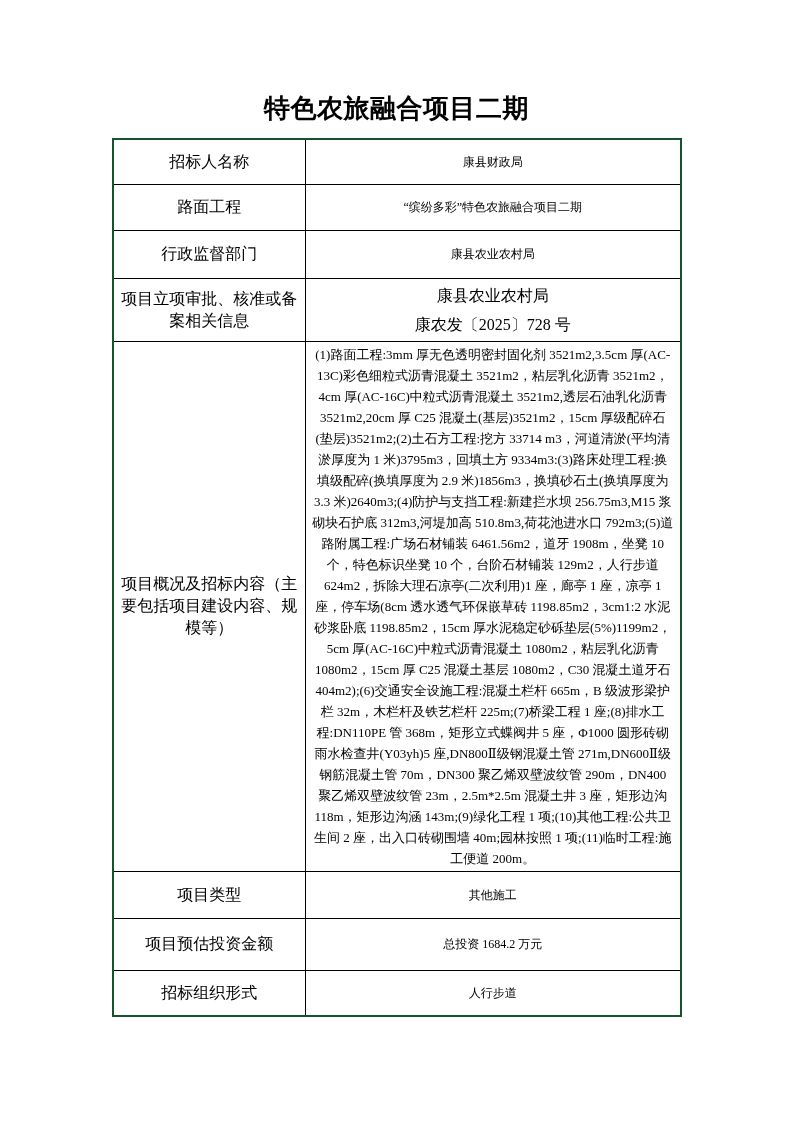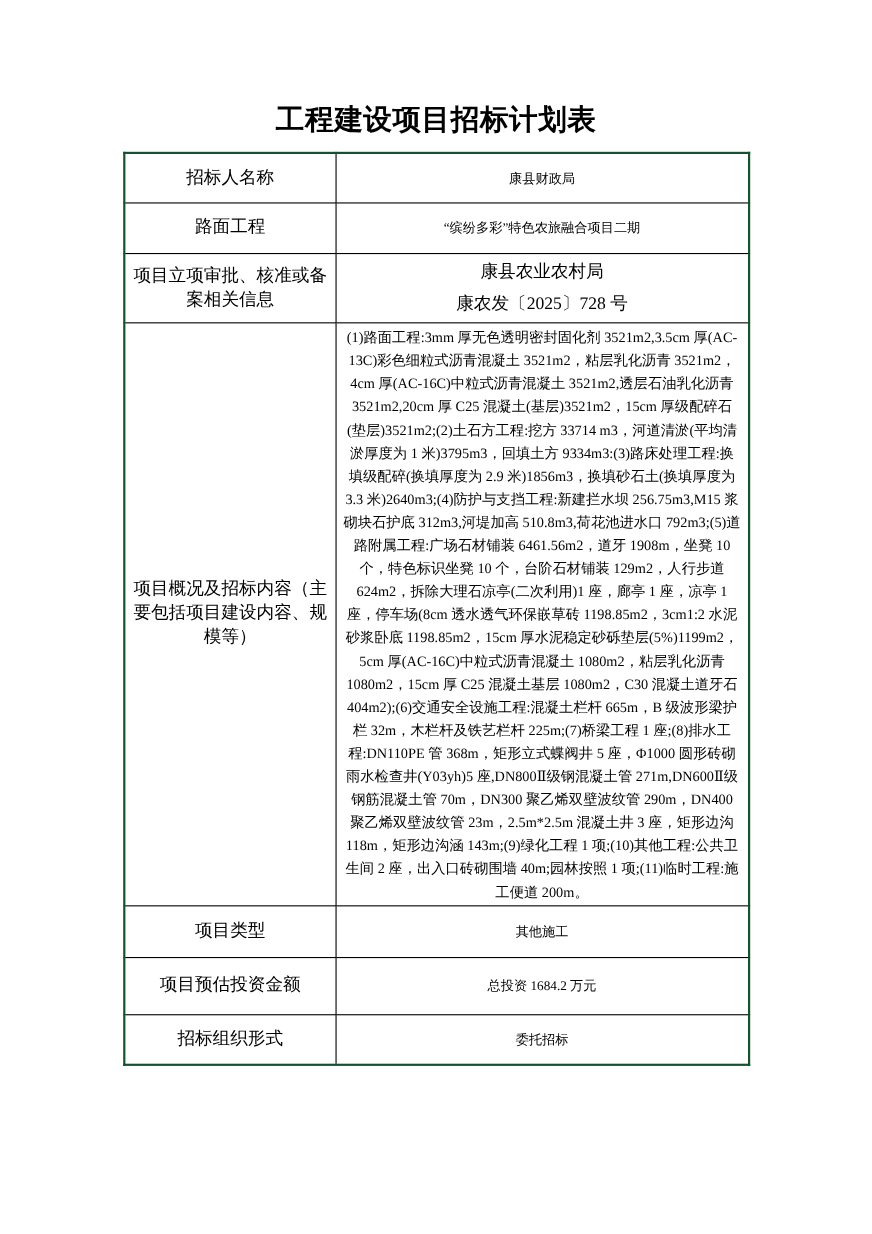--- a/index.html
+++ b/index.html
@@ -67,35 +67,39 @@
   tr.r4 { height: 463px; }
   tr.r5 { height: 47px; padding-left: 16px; }
   tr.r6 { height: 52px; }
   tr.r7 { height: 46px; }
   tr.r8 { height: 51px; }
 </style>
 </head>
 <body>
 
 <div class="page">
-  <h1 class="doc-title">工程建设项目招标计划表</h1>
+  <h1 class="doc-title">特色农旅融合项目二期</h1>
 
   <table class="bid-table">
     <colgroup>
         <col class="c1">
         <col class="c2">
       </colgroup>
     <tbody>
       <tr class="r0">
         <td class="label">招标人名称</td>
         <td class="value">康县财政局</td>
       </tr>
       <tr class="r1">
         <td class="label">路面工程</td>
         <td class="value">“缤纷多彩”特色农旅融合项目二期</td>
+      </tr>
+      <tr class="r2">
+        <td class="label">行政监督部门</td>
+        <td class="value">康县农业农村局</td>
       </tr>
       <tr class="r3">
         <td class="label">项目立项审批、核准或备案相关信息</td>
         <td class="value-two-line">
           <div class="vline">康县农业农村局</div>
           <div class="vline">康农发〔2025〕728 号</div>
         </td>
       </tr>
       <tr class="r4">
         <td class="label">项目概况及招标内容（主要包括项目建设内容、规模等）</td>
@@ -104,17 +108,17 @@
       <tr class="r5">
         <td class="label">项目类型</td>
         <td class="value">其他施工</td>
       </tr>
       <tr class="r6">
         <td class="label">项目预估投资金额</td>
         <td class="value">总投资 1684.2 万元</td>
       </tr>
       <tr class="r7">
         <td class="label">招标组织形式</td>
-        <td class="value">委托招标</td>
+        <td class="value">人行步道</td>
       </tr>
     </tbody>
   </table>
 </div>
 
 </body></html>

